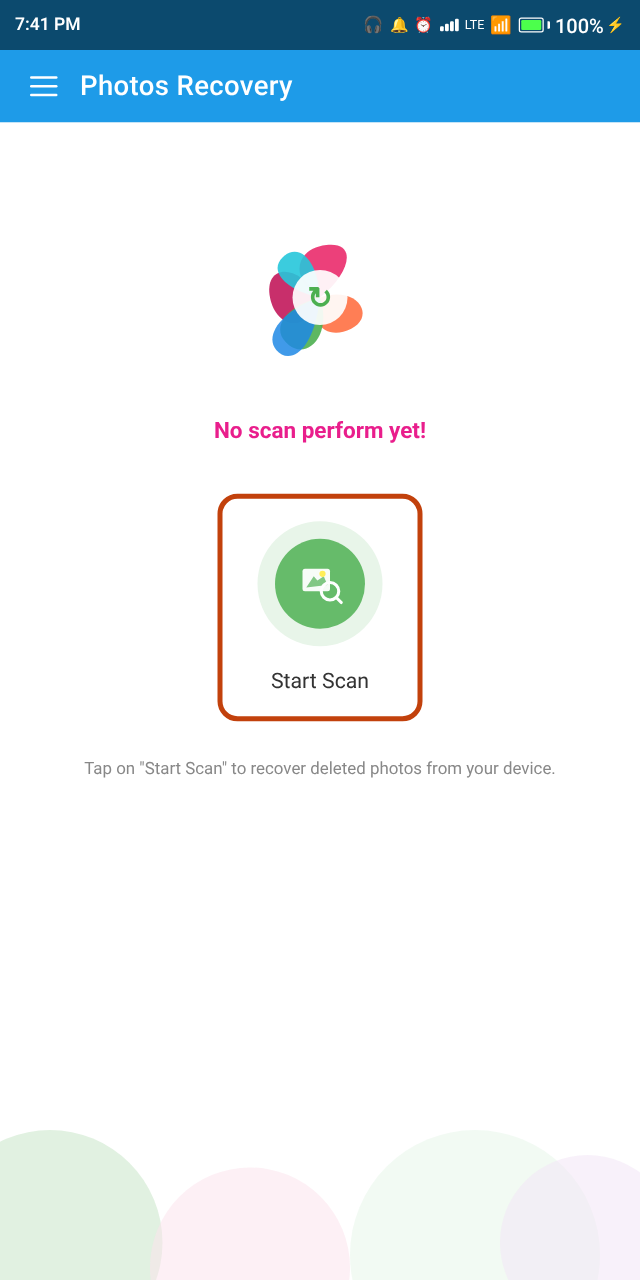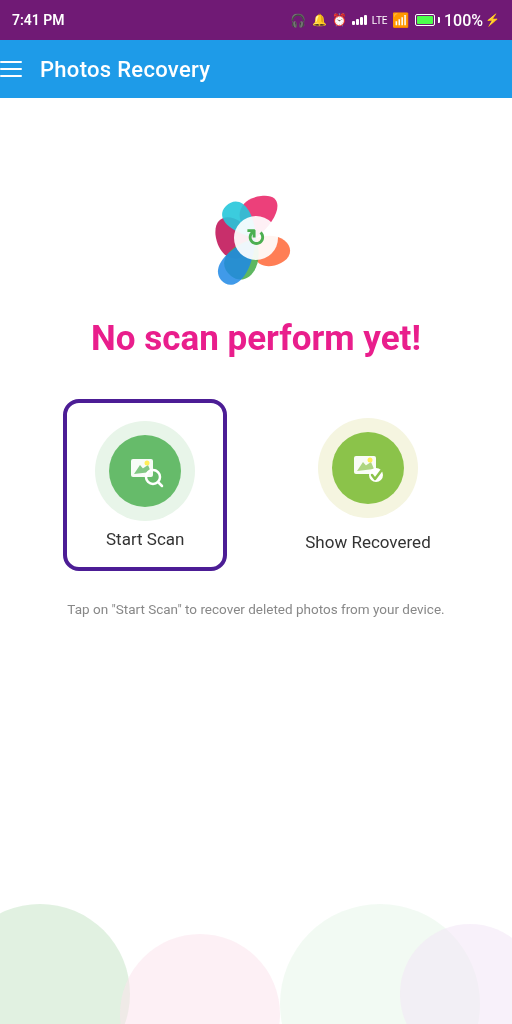--- a/index.html
+++ b/index.html
@@ -11,21 +11,21 @@
       font-family: 'Roboto', Arial, sans-serif;
       background: #f5f5f5;
       overflow: hidden;
       position: relative;
     }
 
     
     .status-bar {
       width: 100%;
       height: 40px;
-      background: #701a75;
+      background: #0c4a6e;
       display: flex;
       align-items: center;
       justify-content: space-between;
       padding: 0 12px;
       color: white;
       font-size: 13px;
       font-weight: 500;
     }
 
     .status-time {
@@ -40,21 +40,21 @@
       font-size: 11px;
     }
 
     
     .top-bar {
       width: 100%;
       height: 58px;
       background: #1e9be8;
       display: flex;
       align-items: center;
-      padding: 0 0;
+      padding: 0 24px;
       gap: 18px;
     }
 
     .hamburger-icon {
       display: flex;
       flex-direction: column;
       gap: 5px;
       cursor: pointer;
     }
 
@@ -93,22 +93,22 @@
       position: relative;
     }
 
     .logo-svg {
       width: 100px;
       height: 100px;
     }
 
     
     .no-scan-text {
-      margin-top: 30px;
-      font-size: 35px;
+      margin-top: 46px;
+      font-size: 18px;
       font-weight: 700;
       color: #e91e8c;
       text-align: center;
     }
 
     
     .buttons-row {
       margin-top: 40px;
       display: flex;
       flex-direction: row;
@@ -116,22 +116,22 @@
       justify-content: center;
       gap: 60px;
       width: 100%;
     }
 
     
     .scan-button-wrapper {
       display: flex;
       flex-direction: column;
       align-items: center;
-      gap: 8px;
-      border: 4px solid #4c1d95;
+      gap: 18px;
+      border: 4px solid #c2410c;
       border-radius: 16px;
       padding: 18px 28px;
       cursor: pointer;
     }
 
     .scan-circle {
       width: 100px;
       height: 100px;
       border-radius: 50%;
       background: #e8f5e9;
@@ -335,39 +335,20 @@
             <circle cx="21" cy="11" r="2.5" fill="#ffee58"></circle>
 
             <circle cx="27" cy="25" r="7" fill="none" stroke="white" stroke-width="2.5"></circle>
             <line x1="32" y1="30" x2="36" y2="34" stroke="white" stroke-width="2.5" stroke-linecap="round"></line>
           </svg>
         </div>
       </div>
       <span class="button-label">Start Scan</span>
     </div>
 
-    <div class="show-button-wrapper">
-      <div class="show-circle">
-        <div class="show-circle-inner">
-
-          <svg width="38" height="38" viewBox="0 0 38 38" fill="none" xmlns="http://www.w3.org/2000/svg">
-
-            <rect x="5" y="7" width="22" height="18" rx="2" fill="white" opacity="0.95"></rect>
-
-            <polygon points="8,22 14,13 20,20 16,17 22,13 25,20" fill="#aed581"></polygon>
-
-            <circle cx="21" cy="11" r="2.5" fill="#ffee58"></circle>
-
-            <circle cx="27" cy="26" r="7" fill="white"></circle>
-            <polyline points="23,26 26,30 32,22" fill="none" stroke="#8bc34a" stroke-width="2.5" stroke-linecap="round" stroke-linejoin="round"></polyline>
-          </svg>
-        </div>
-      </div>
-      <span class="button-label">Show Recovered</span>
-    </div>
 
   </div>
 
   <div class="hint-text">Tap on "Start Scan" to recover deleted photos from your device.</div>
 
   <div class="deco-circles">
     <div class="deco-circle" style="width:180px;height:180px;background:#c8e6c9;left:-50px;bottom:-60px;"></div>
     <div class="deco-circle" style="width:160px;height:160px;background:#fce4ec;left:120px;bottom:-70px;"></div>
     <div class="deco-circle" style="width:200px;height:200px;background:#e8f5e9;left:280px;bottom:-80px;"></div>
     <div class="deco-circle" style="width:140px;height:140px;background:#f3e5f5;left:400px;bottom:-40px;"></div>

